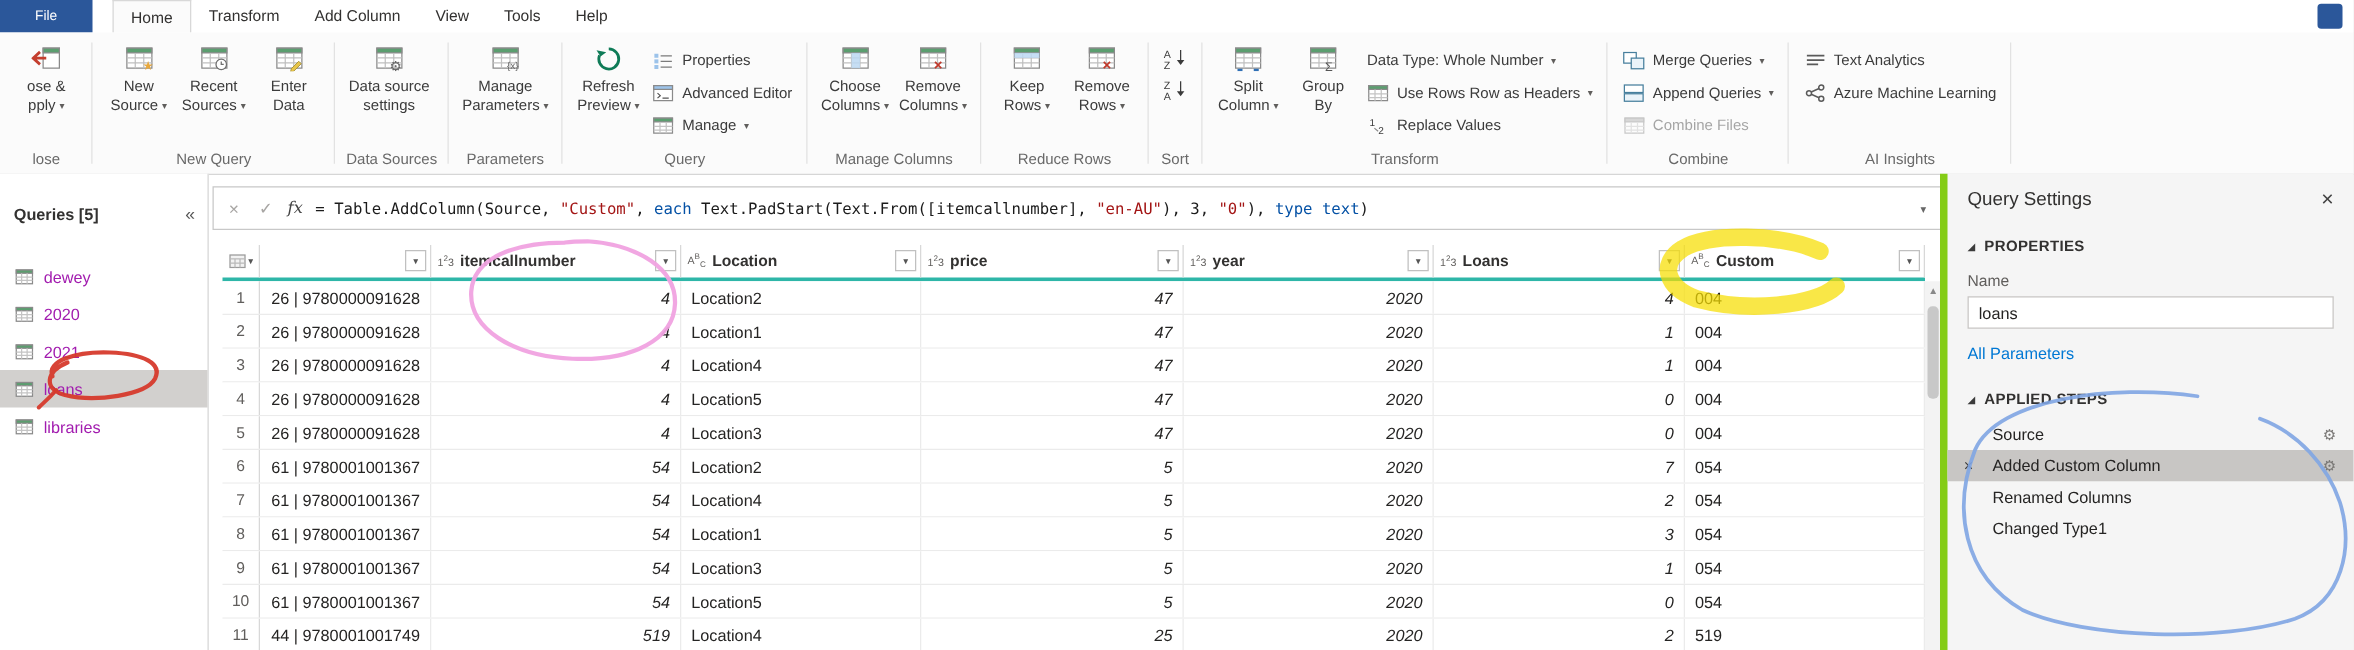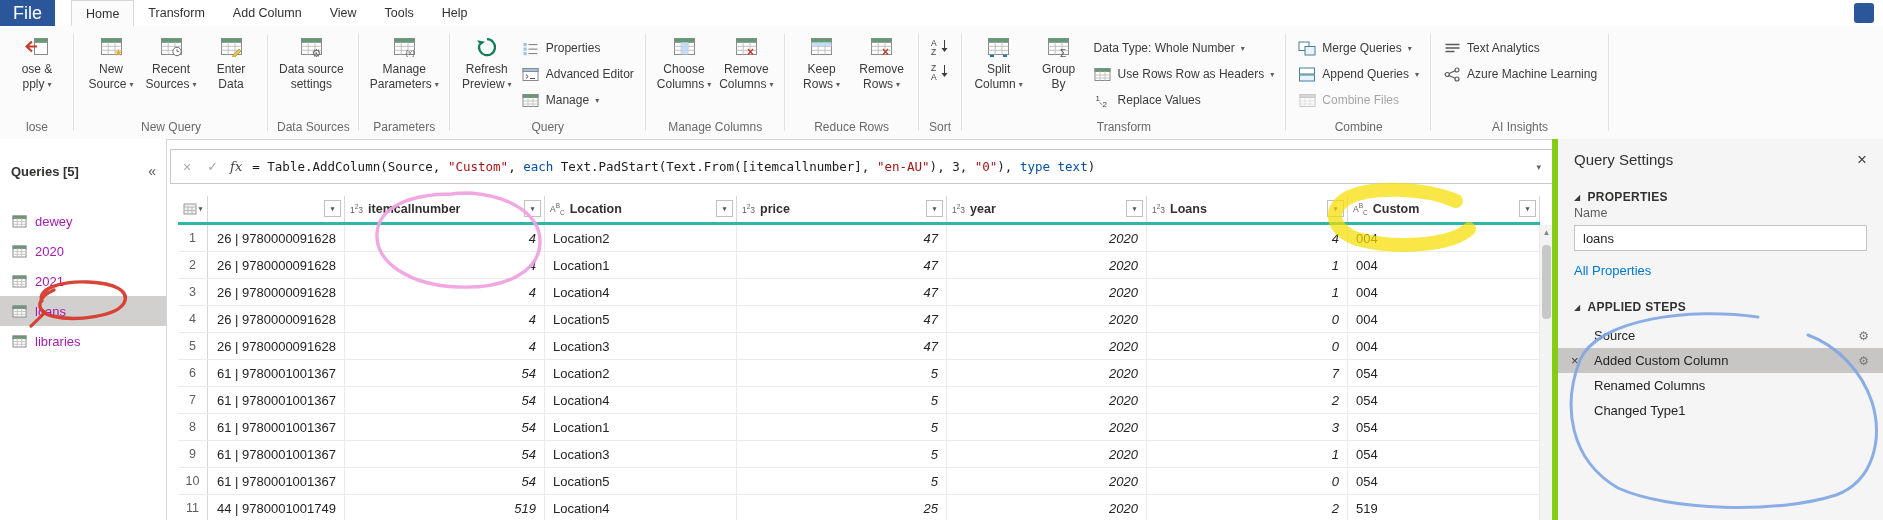--- a/index.html
+++ b/index.html
@@ -1,21 +1,21 @@
 <!DOCTYPE html>
 <html><head>
 <meta charset="utf-8">
 <style>
   html,body{margin:0;padding:0;background:#ddd;}
   #app{position:relative;width:1883px;height:520px;background:#fff;overflow:hidden;
        font-family:"Liberation Sans",sans-serif;font-size:13px;color:#252423;}
 
   
   .menubar{position:absolute;top:0;left:0;right:0;height:26px;background:#fff;display:flex;align-items:stretch;}
-  .file-tab{background:#2b579a;color:#fff;padding:0 13px;display:flex;align-items:center;font-size:18px;}
+  .file-tab{background:#2b579a;color:#fff;padding:0 28px;display:flex;align-items:center;font-size:11px;}
   .menu-tabs{display:flex;align-items:stretch;margin-left:16px;}
   .menu-tab{padding:0 14px;display:flex;align-items:center;font-size:12.5px;color:#323130;}
   .menu-tab.active{background:#fbfbfb;border:1px solid #d8d8d8;border-bottom:none;}
   .window-btn{position:absolute;right:9px;top:3px;width:20px;height:20px;background:#2b579a;border-radius:3px;}
 
   
   .ribbon{position:absolute;top:26px;left:0;right:0;height:113px;background:#fbfbfb;
           border-bottom:1px solid #d6d6d6;display:flex;align-items:stretch;}
   .rgroup{display:flex;flex-direction:column;padding:3px 7px 0;position:relative;}
   .rgroup:after{content:"";position:absolute;right:0;top:8px;bottom:8px;width:1px;background:#e2e2e2;}
@@ -80,21 +80,21 @@
   .vs-thumb{position:absolute;left:2px;top:20px;width:9px;height:74px;background:#c8c8c8;border-radius:4px;}
 
   
   .qs-panel{position:absolute;top:139px;left:1552px;right:0;bottom:0;background:#f5f5f5;border-left:6px solid #84cc16;
             padding:12px 16px;box-sizing:border-box;}
   .qs-title-row{display:flex;justify-content:space-between;align-items:center;}
   .qs-title{font-size:15px;color:#323130;}
   .qs-close{font-size:17px;color:#444;line-height:1;}
   .qs-section{margin-top:22px;font-weight:bold;font-size:12px;color:#323130;display:flex;align-items:center;gap:7px;letter-spacing:.3px;}
   .tri{font-size:8px;color:#3b3b3b;font-weight:normal;}
-  .qs-name-label{margin-top:2px;font-size:12.5px;color:#605e5c;}
+  .qs-name-label{margin-top:14px;font-size:12.5px;color:#605e5c;}
   .qs-name-input{margin-top:5px;width:100%;height:26px;border:1px solid #c6c4c2;padding:0 8px;box-sizing:border-box;
                  font-family:"Liberation Sans",sans-serif;font-size:13px;color:#252423;background:#fff;}
   .qs-link{margin-top:12px;color:#0078d4;font-size:13px;}
   .steps-list{margin:9px -16px 0;}
   .step{height:25px;display:flex;align-items:center;padding:0 14px 0 36px;font-size:13px;color:#252423;position:relative;}
   .step.selected{background:#c8c6c4;}
   .step-x{position:absolute;left:13px;font-size:13px;color:#3b3b3b;}
   .step-gear{position:absolute;right:14px;font-size:12px;color:#797775;}
 
   
@@ -773,21 +773,21 @@
     <div class="qs-title-row">
       <span class="qs-title">Query Settings</span>
       <span class="qs-close">×</span>
     </div>
     <div class="qs-section">
       <span class="tri">◢</span>
       <span>PROPERTIES</span>
     </div>
     <div class="qs-name-label">Name</div>
     <input class="qs-name-input" value="loans" style="">
-    <div class="qs-link">All Properties</div>
+    <div class="qs-link">All Parameters</div>
     <div class="qs-section">
       <span class="tri">◢</span>
       <span>APPLIED STEPS</span>
     </div>
     <div class="steps-list" id="stepsList">
         <div class="step">
           <span class="step-label">Source</span>
           <span class="step-gear">⚙</span>
         </div>
         <div class="step selected">

